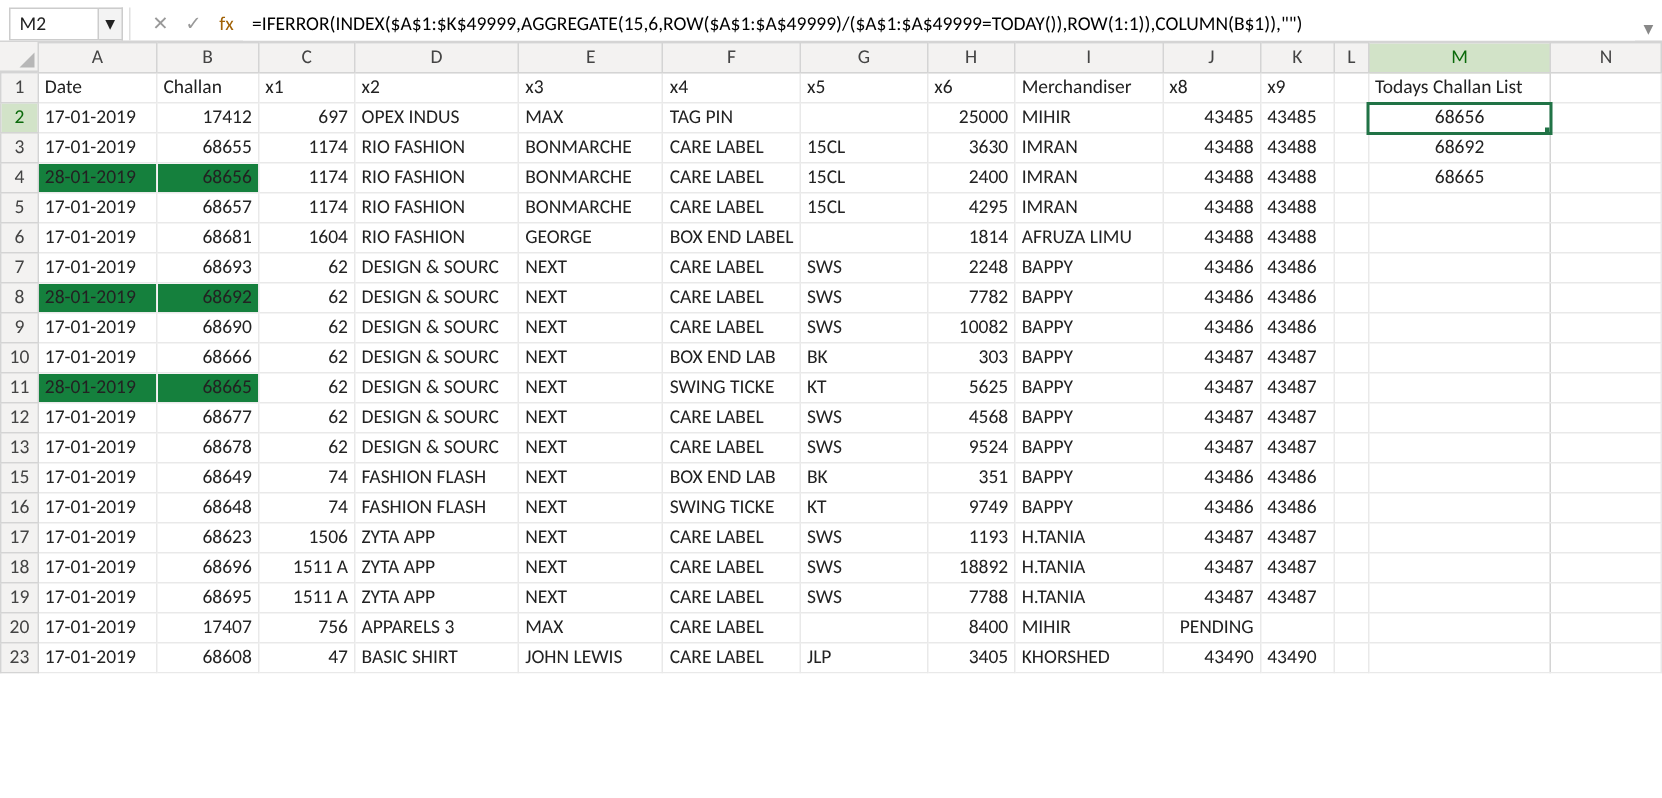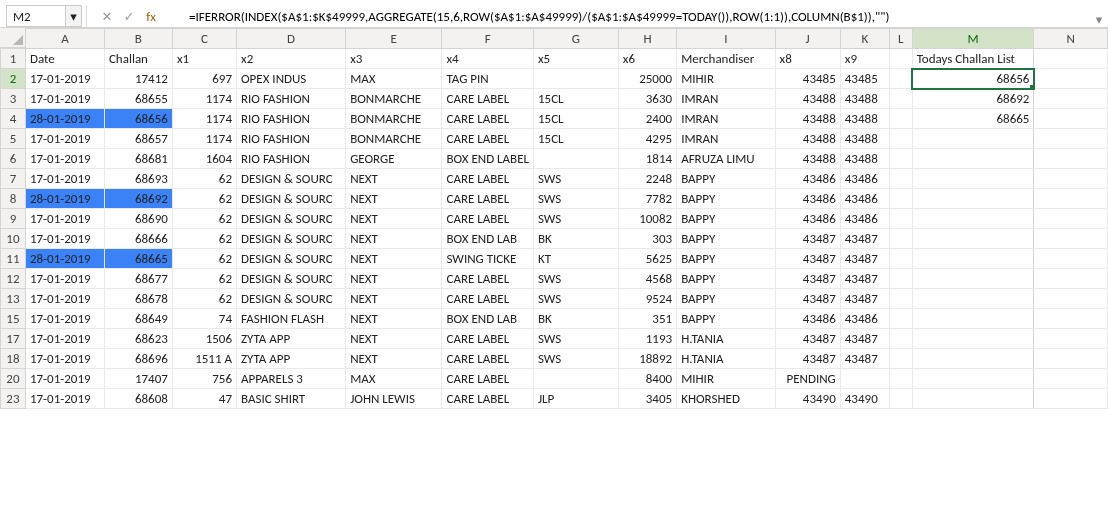--- a/index.html
+++ b/index.html
@@ -6,40 +6,40 @@
 body { font-family: Calibri, Arial, sans-serif; font-size: 13px; background: #fff; overflow: hidden; color: #222; }
 
 .formula-bar { display: flex; align-items: flex-end; height: 28px; border-bottom: 1px solid #d4d4d4; background: #fff; }
 .name-box { width: 60px; height: 22px; border: 1px solid #ccc; margin-left: 6px; padding: 2px 6px; display: flex; align-items: center; background: #fff; }
 .name-box-arrow { width: 16px; height: 22px; border: 1px solid #ccc; border-left: none; display: flex; align-items: center; justify-content: center; background: #f3f3f3; }
 .fx-sep { width: 10px; border-left: 1px solid #e0e0e0; height: 22px; margin-left: 4px; }
 .fb-btn { width: 22px; height: 22px; display: flex; align-items: center; justify-content: center; color: #888; }
 .fb-btn.cancel { color: #999; }
 .fb-btn.check { color: #999; }
 .fb-btn.fx { color: #a16207; }
-.formula-input { flex: 1; height: 22px; border: none; padding: 2px 6px; outline: none; font-family: Calibri, Arial, sans-serif; font-size: 13px; margin-left: 21px; }
+.formula-input { flex: 1; height: 22px; border: none; padding: 2px 6px; outline: none; font-family: Calibri, Arial, sans-serif; font-size: 13px; }
 .fb-expand { width: 18px; display:flex; align-items:center; justify-content:center; color:#888; }
 
 .grid-wrap { position: relative; }
 .corner { position: absolute; left: 0; top: 0; width: 26px; height: 20px; background: #f3f2f1; border-right: 1px solid #d4d4d4; border-bottom: 1px solid #d4d4d4; }
 .corner::after { content:""; position:absolute; right:2px; bottom:2px; width:0; height:0; border-style:solid; border-width:0 0 10px 10px; border-color: transparent transparent #b7b7b7 transparent; }
 
 table.sheet { border-collapse: collapse; table-layout: fixed; }
 th.colhdr, td.rowhdr { background: #f3f2f1; font-weight: normal; text-align: center; border: 1px solid #d4d4d4; color: #444; }
 th.colhdr { height: 20px; }
 td.rowhdr { width: 26px; }
 th.colhdr.sel, td.rowhdr.sel { background: #d2e3c8; color:#0b6a0b; }
 
 td.cell { border: 1px solid #e9e9e9; height: 20px; padding: 0 4px; white-space: nowrap; overflow: hidden; text-align: left; vertical-align: middle; }
 td.cell.num { text-align: right; }
-td.cell.hl { background: #3b82f6; }
+td.cell.hl { background: #15803d; }
 
 td.cell.sel { outline: 2px solid #217346; outline-offset: -1px; position: relative; }
 td.cell.sel::after { content:""; position:absolute; right:-3px; bottom:-3px; width:6px; height:6px; background:#217346; }
-td.cell.colborder-left { border-left: 1px solid #d4d4d4; }
+td.cell.colborder-left { border-left: 1px solid #d4d4d4; text-align: center; }
 td.cell.colborder-right { border-right: 1px solid #d4d4d4; }
 .overflow { position:relative; overflow: visible !important; }
 .overflow > span { position:absolute; left:4px; top:2px; white-space:nowrap; }
 </style>
 </head>
 <body>
 
 <div class="formula-bar">
   <div class="name-box">M2</div>
   <div class="name-box-arrow">
@@ -335,20 +335,37 @@
           <td class="cell">BK</td>
           <td class="cell num">351</td>
           <td class="cell">BAPPY</td>
           <td class="cell num">43486</td>
           <td class="cell">43486</td>
           <td class="cell"></td>
           <td class="cell num colborder-left colborder-right"></td>
           <td class="cell"></td>
         </tr>
         <tr>
+          <td class="rowhdr">16</td>
+          <td class="cell">17-01-2019</td>
+          <td class="cell num">68648</td>
+          <td class="cell num">74</td>
+          <td class="cell">FASHION FLASH</td>
+          <td class="cell">NEXT</td>
+          <td class="cell">SWING TICKE</td>
+          <td class="cell">KT</td>
+          <td class="cell num">9749</td>
+          <td class="cell">BAPPY</td>
+          <td class="cell num">43486</td>
+          <td class="cell">43486</td>
+          <td class="cell"></td>
+          <td class="cell num colborder-left colborder-right"></td>
+          <td class="cell"></td>
+        </tr>
+        <tr>
           <td class="rowhdr">17</td>
           <td class="cell">17-01-2019</td>
           <td class="cell num">68623</td>
           <td class="cell num">1506</td>
           <td class="cell">ZYTA APP</td>
           <td class="cell">NEXT</td>
           <td class="cell">CARE LABEL</td>
           <td class="cell">SWS</td>
           <td class="cell num">1193</td>
           <td class="cell">H.TANIA</td>
@@ -361,20 +378,37 @@
         <tr>
           <td class="rowhdr">18</td>
           <td class="cell">17-01-2019</td>
           <td class="cell num">68696</td>
           <td class="cell num">1511 A</td>
           <td class="cell">ZYTA APP</td>
           <td class="cell">NEXT</td>
           <td class="cell">CARE LABEL</td>
           <td class="cell">SWS</td>
           <td class="cell num">18892</td>
+          <td class="cell">H.TANIA</td>
+          <td class="cell num">43487</td>
+          <td class="cell">43487</td>
+          <td class="cell"></td>
+          <td class="cell num colborder-left colborder-right"></td>
+          <td class="cell"></td>
+        </tr>
+        <tr>
+          <td class="rowhdr">19</td>
+          <td class="cell">17-01-2019</td>
+          <td class="cell num">68695</td>
+          <td class="cell num">1511 A</td>
+          <td class="cell">ZYTA APP</td>
+          <td class="cell">NEXT</td>
+          <td class="cell">CARE LABEL</td>
+          <td class="cell">SWS</td>
+          <td class="cell num">7788</td>
           <td class="cell">H.TANIA</td>
           <td class="cell num">43487</td>
           <td class="cell">43487</td>
           <td class="cell"></td>
           <td class="cell num colborder-left colborder-right"></td>
           <td class="cell"></td>
         </tr>
         <tr>
           <td class="rowhdr">20</td>
           <td class="cell">17-01-2019</td>

